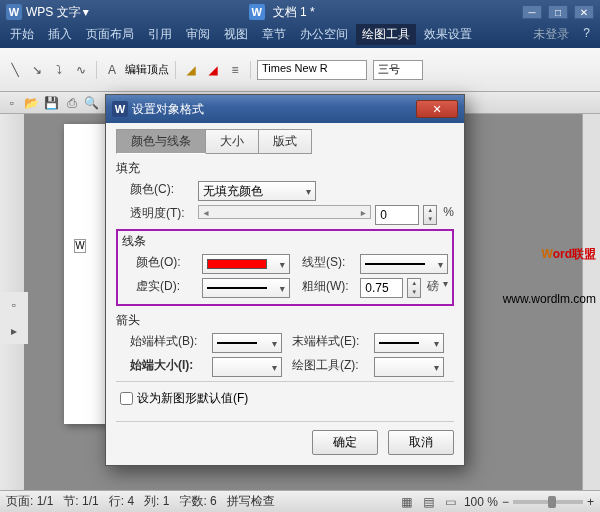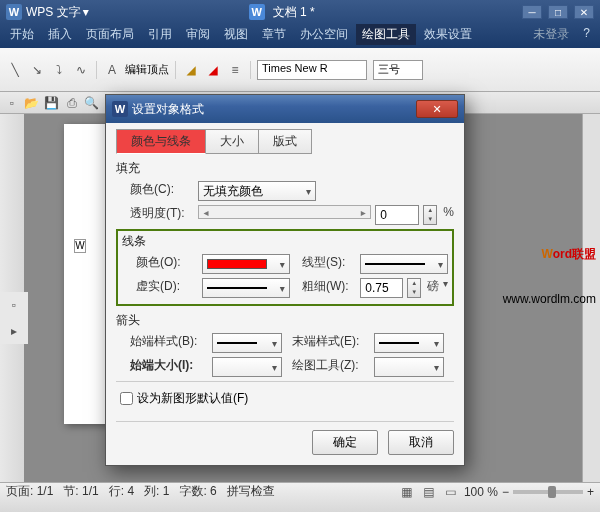--- a/index.html
+++ b/index.html
@@ -17,50 +17,50 @@
 .ico{width:18px;height:18px;display:inline-flex;align-items:center;justify-content:center;color:#555;}
 .fontbox{border:1px solid #999;background:#fff;padding:1px 4px;width:110px;height:20px;font-size:11px;}
 .qat{background:linear-gradient(#eaeaea,#dadada);height:22px;border-bottom:1px solid #aaa;display:flex;align-items:center;padding:0 4px;gap:4px;}
 .qat .ico{width:16px;height:16px;}
 .workarea{display:flex;height:380px;background:#888;}
 .ruler-left{width:24px;background:linear-gradient(90deg,#e8e8e8,#d8d8d8);}
 .doc-area{flex:1;background:#8a8a8a;position:relative;padding:10px 0 0 40px;}
 .page{background:#fff;width:60px;height:300px;box-shadow:2px 2px 8px rgba(0,0,0,.4);padding:30px 10px;}
 .page .drawn{border:1px solid #999;width:12px;height:14px;display:inline-block;font-size:10px;text-align:center;}
 .scroll-right{width:18px;background:#e0e0e0;border-left:1px solid #aaa;}
-.statusbar{position:absolute;bottom:0;left:0;right:0;height:30px;background:linear-gradient(#f0f0f0,#d8d8d8);border-top:1px solid #aaa;display:flex;align-items:flex-start;padding:0 6px;gap:10px;font-size:11px;color:#333;}
+.statusbar{position:absolute;bottom:0;left:0;right:0;height:22px;background:linear-gradient(#f0f0f0,#d8d8d8);border-top:1px solid #aaa;display:flex;align-items:center;padding:0 6px;gap:10px;font-size:11px;color:#333;}
 .statusbar .zoom{margin-left:auto;display:flex;align-items:center;gap:4px;}
 .slider{width:70px;height:4px;background:#bbb;position:relative;}
 .slider::after{content:"";position:absolute;left:35px;top:-4px;width:8px;height:12px;background:#888;border-radius:2px;}
 
 .dialog{position:absolute;left:105px;top:94px;width:360px;background:#f4f4f4;border:1px solid #555;box-shadow:4px 6px 18px rgba(0,0,0,.5);}
 .dlg-title{background:linear-gradient(#5a82b8,#3a62a0 40%,#2a528a);height:28px;display:flex;align-items:center;color:#fff;padding:0 6px;}
 .dlg-title .wlogo{background:#2a4880;}
 .dlg-close{margin-left:auto;width:42px;height:18px;background:linear-gradient(#d85a4a,#b83a2a);border:1px solid #803020;border-radius:2px;display:flex;align-items:center;justify-content:center;color:#fff;font-size:11px;cursor:pointer;}
 .dlg-body{padding:6px 10px 10px;}
 .tabs{display:flex;margin-bottom:6px;}
 .tab{border:1px solid #999;background:linear-gradient(#f8f8f8,#e8e8e8);padding:3px 14px;margin-right:-1px;cursor:pointer;color:#333;}
-.tab.active{background:#ef4444;border-bottom:1px solid #fff;position:relative;z-index:1;}
+.tab.active{background:#a3a3a3;border-bottom:1px solid #fff;position:relative;z-index:1;}
 .group{margin-bottom:4px;}
 .group-title{color:#222;margin-bottom:4px;}
 .row{display:flex;align-items:flex-start;margin:4px 0 4px 14px;gap:4px;}
 .lbl{width:64px;color:#333;}
 .combo{border:1px solid #888;background:linear-gradient(#fff,#eee);height:20px;width:90px;display:flex;align-items:center;padding:0 4px;position:relative;}
 .combo::after{content:"▾";position:absolute;right:4px;font-size:10px;color:#555;}
 .combo.wide{width:96px;}
 .combo.red .swatch{background:#ff0000;}
 .swatch{width:60px;height:10px;border:1px solid #555;}
 .line-sample{width:60px;height:0;border-top:2px solid #000;}
 .slider-track{flex:1;height:14px;border:1px solid #aaa;background:#f0f0f0;position:relative;display:flex;align-items:center;}
 .slider-track .lar{width:14px;text-align:center;color:#777;font-size:10px;}
 .numbox{border:1px solid #888;background:#fff;width:44px;height:20px;padding:0 4px;display:flex;align-items:center;}
 .spin{width:14px;height:20px;border:1px solid #888;background:linear-gradient(#f8f8f8,#e0e0e0);display:flex;flex-direction:column;}
 .spin span{flex:1;font-size:7px;text-align:center;color:#555;cursor:pointer;}
 .unit{margin-left:2px;color:#444;}
-.redbox{border:2px solid #4d7c0f;padding:2px 4px;margin:2px 0 6px;}
+.redbox{border:2px solid #a21caf;padding:2px 4px;margin:2px 0 6px;}
 .sep{border:none;border-top:1px solid #ccc;margin:2px 0 4px;}
 .chk{display:flex;align-items:center;gap:4px;margin:8px 0 4px 4px;}
 .chk input{width:13px;height:13px;}
 .btns{display:flex;justify-content:flex-end;gap:10px;margin-top:14px;padding-top:8px;border-top:1px solid #ccc;}
 .btn{border:1px solid #888;background:linear-gradient(#fdfdfd,#e4e4e4);padding:3px 20px;cursor:pointer;border-radius:2px;}
 .watermark{position:absolute;right:4px;top:240px;text-align:right;}
 .watermark .l1{font-size:20px;font-weight:bold;}
 .watermark .l1 .w{color:#cc6600;}
 .watermark .l1 .rest{color:#d00000;}
 .watermark .l2{color:#000000;font-size:12px;margin-top:29px;}

